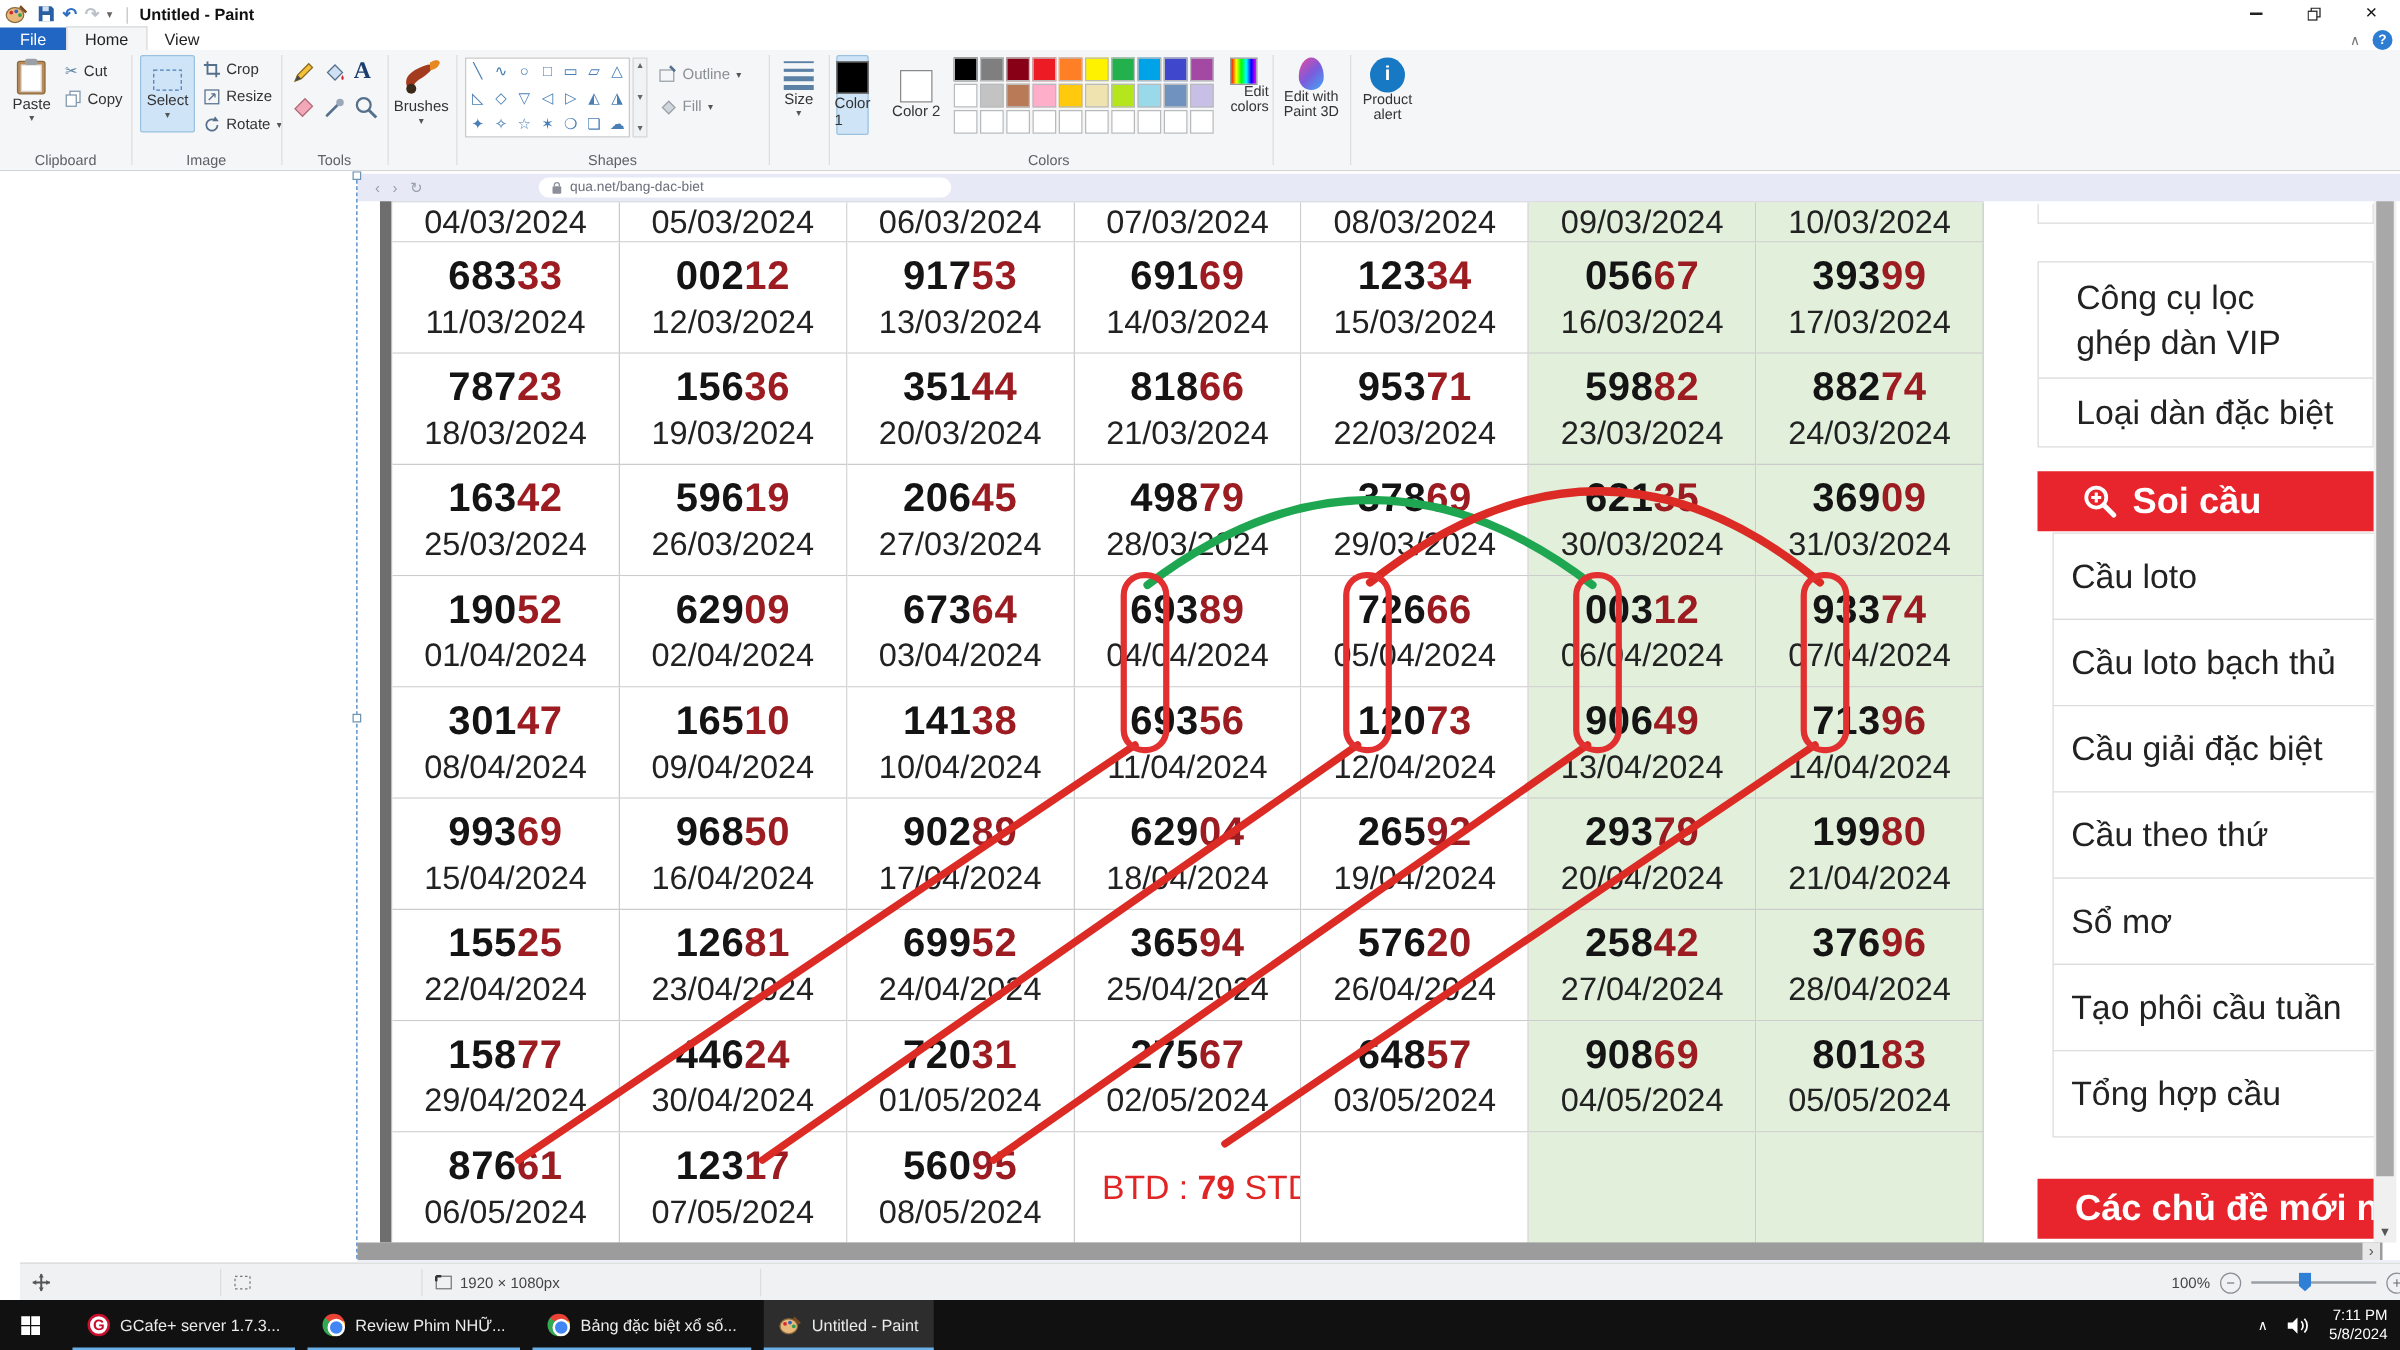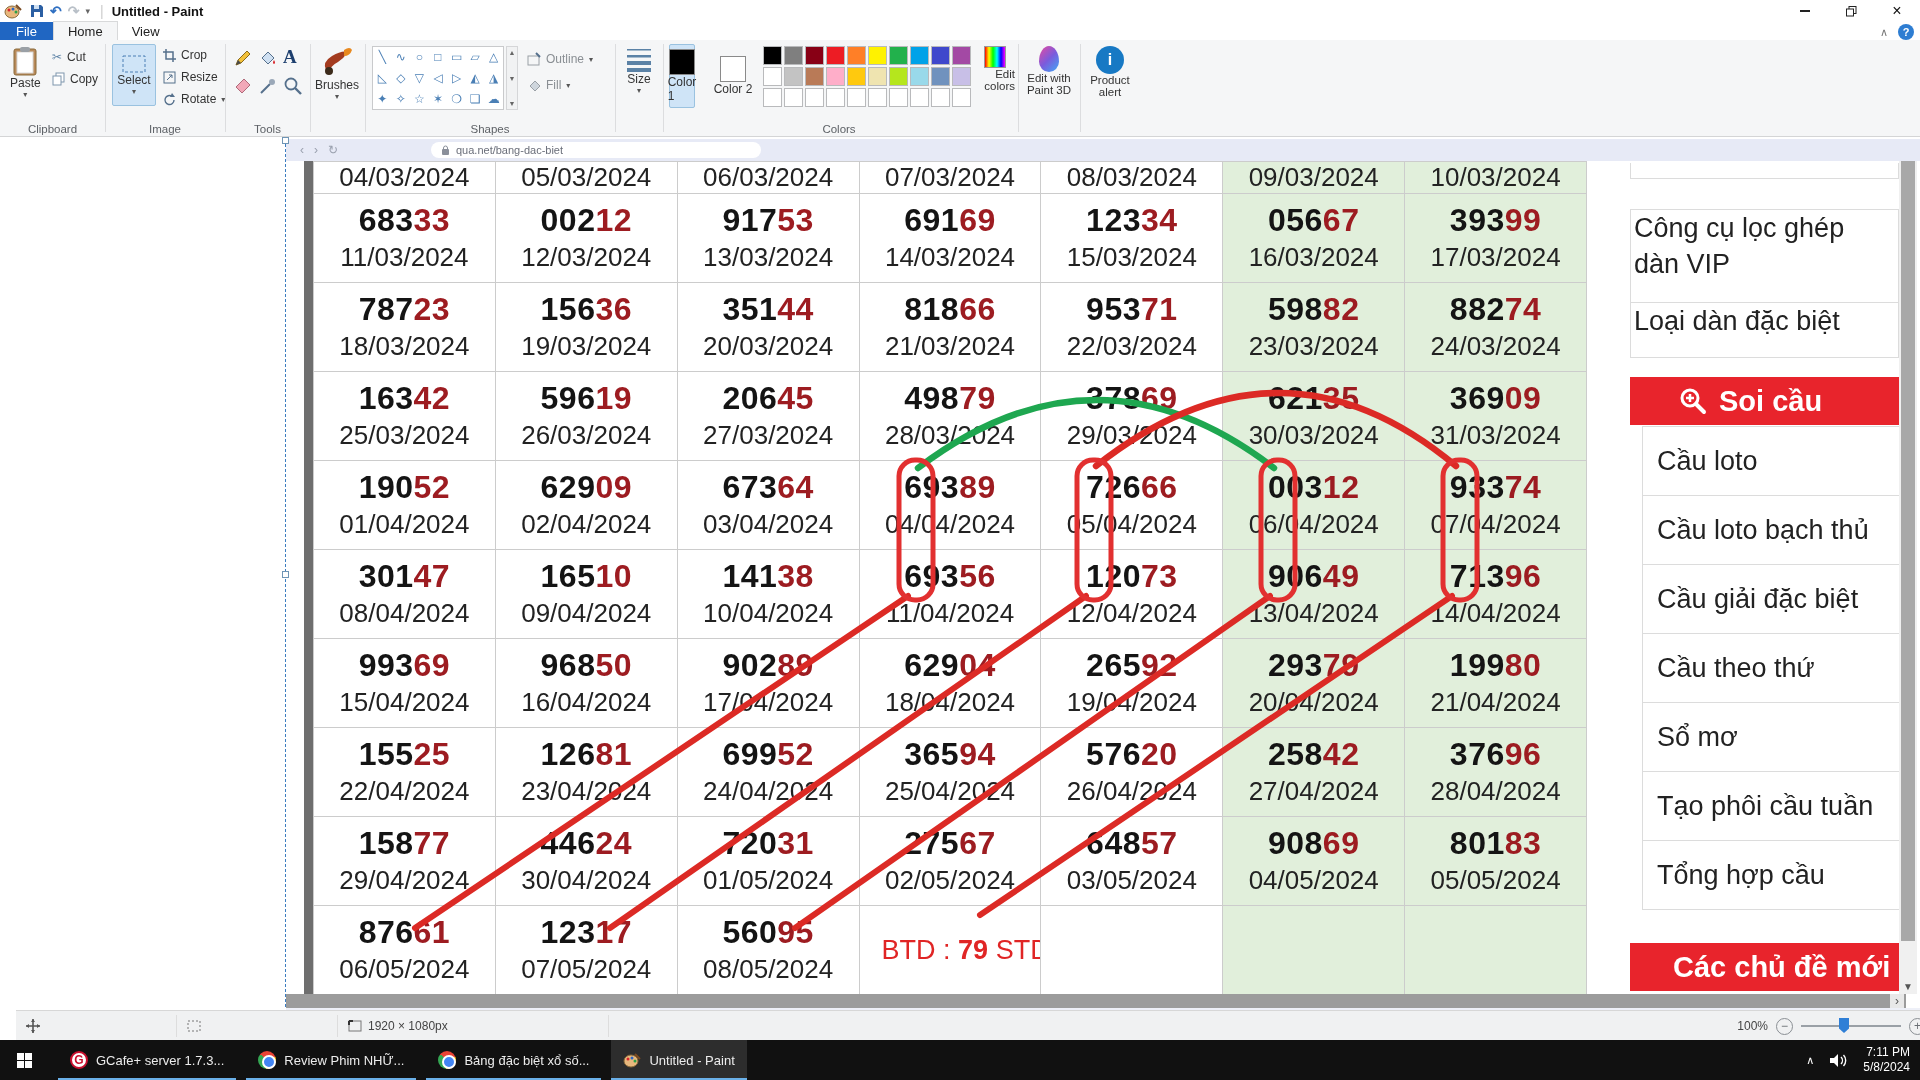--- a/index.html
+++ b/index.html
@@ -96,23 +96,23 @@
   
   .page-vbar { position:absolute; left:1899px; top:24px; width:18px; height:833px; background:#f0f0f0; z-index:9; }
   .page-vbar .thumb { position:absolute; left:2px; top:0; width:14px; height:780px; background:#a8a8a8; }
   .page-vbar .down { position:absolute; left:0; bottom:2px; width:18px; text-align:center; font-size:10px; color:#555; }
 
   
   .sidebar { position:absolute; left:1630px; top:24px; width:269px; height:833px; z-index:3; }
   .sb-remnant { position:absolute; left:0; top:2px; width:100%; height:16px;
                 border:1px solid #dcdcdc; border-top:none; background:#fff; }
   .sb-box { position:absolute; left:0; width:100%; background:#fff; border:1px solid #dcdcdc;
-            font-size:27px; color:#222; display:flex; align-items:flex-start; padding:0 3px; line-height:36px; }
+            font-size:27px; color:#222; display:flex; align-items:center; padding:0 30px; line-height:36px; }
   .sb-banner { position:absolute; left:0; width:100%; height:48px; background:#e8242c; color:#fff;
-               display:flex; align-items:center; gap:12px; padding-left:49px; font-size:29px; font-weight:bold;
+               display:flex; align-items:center; gap:12px; padding-left:36px; font-size:29px; font-weight:bold;
                white-space:nowrap; overflow:hidden; }
   #sb-items { position:absolute; left:0; top:266px; width:100%;margin-left:12px; }
   .sb-item { height:70px; background:#fff; border:1px solid #dcdcdc; margin-top:-1px;
              font-size:27px; color:#222; display:flex; align-items:center; padding-left:14px; }
 
   
   .statusbar { position:absolute; left:16px; top:1010px; width:1916px; height:30px; background:#f0f1f2;
                border-top:1px solid #d7d7d7; display:flex; align-items:center; font-size:12px; color:#444; }
   .sb-sep { width:1px; height:22px; background:#dddddd; }
   .spane { display:flex; align-items:center; gap:6px; padding:0 10px; height:100%; }

